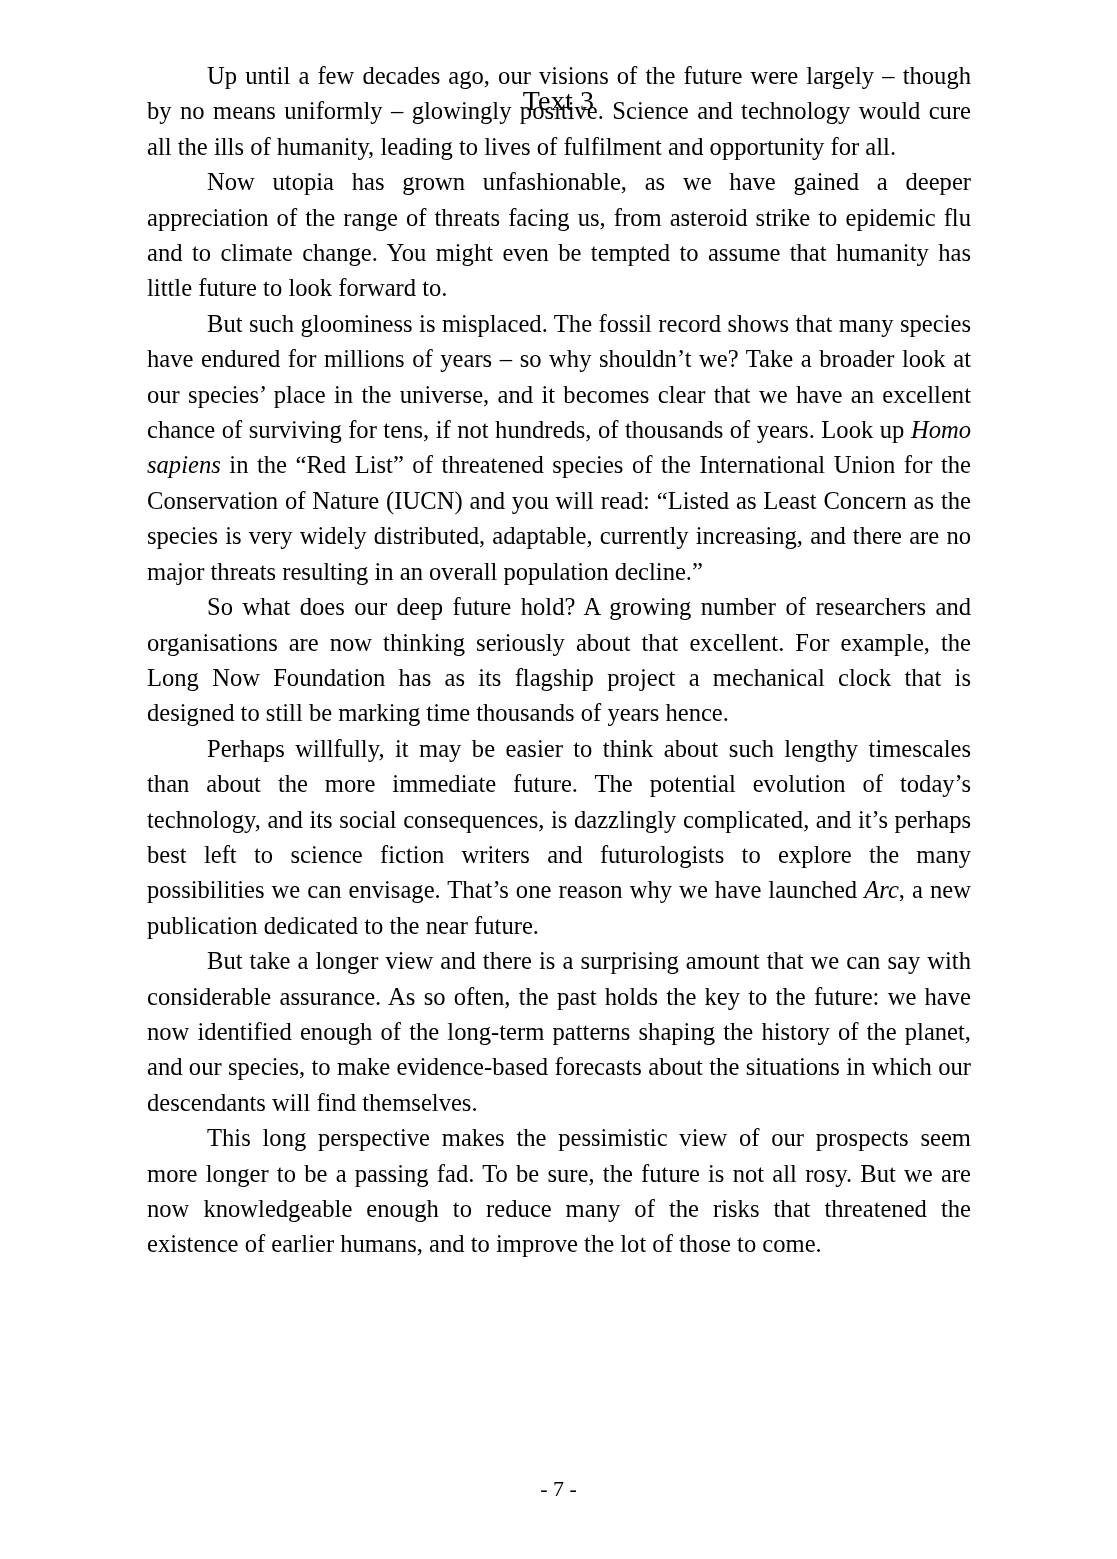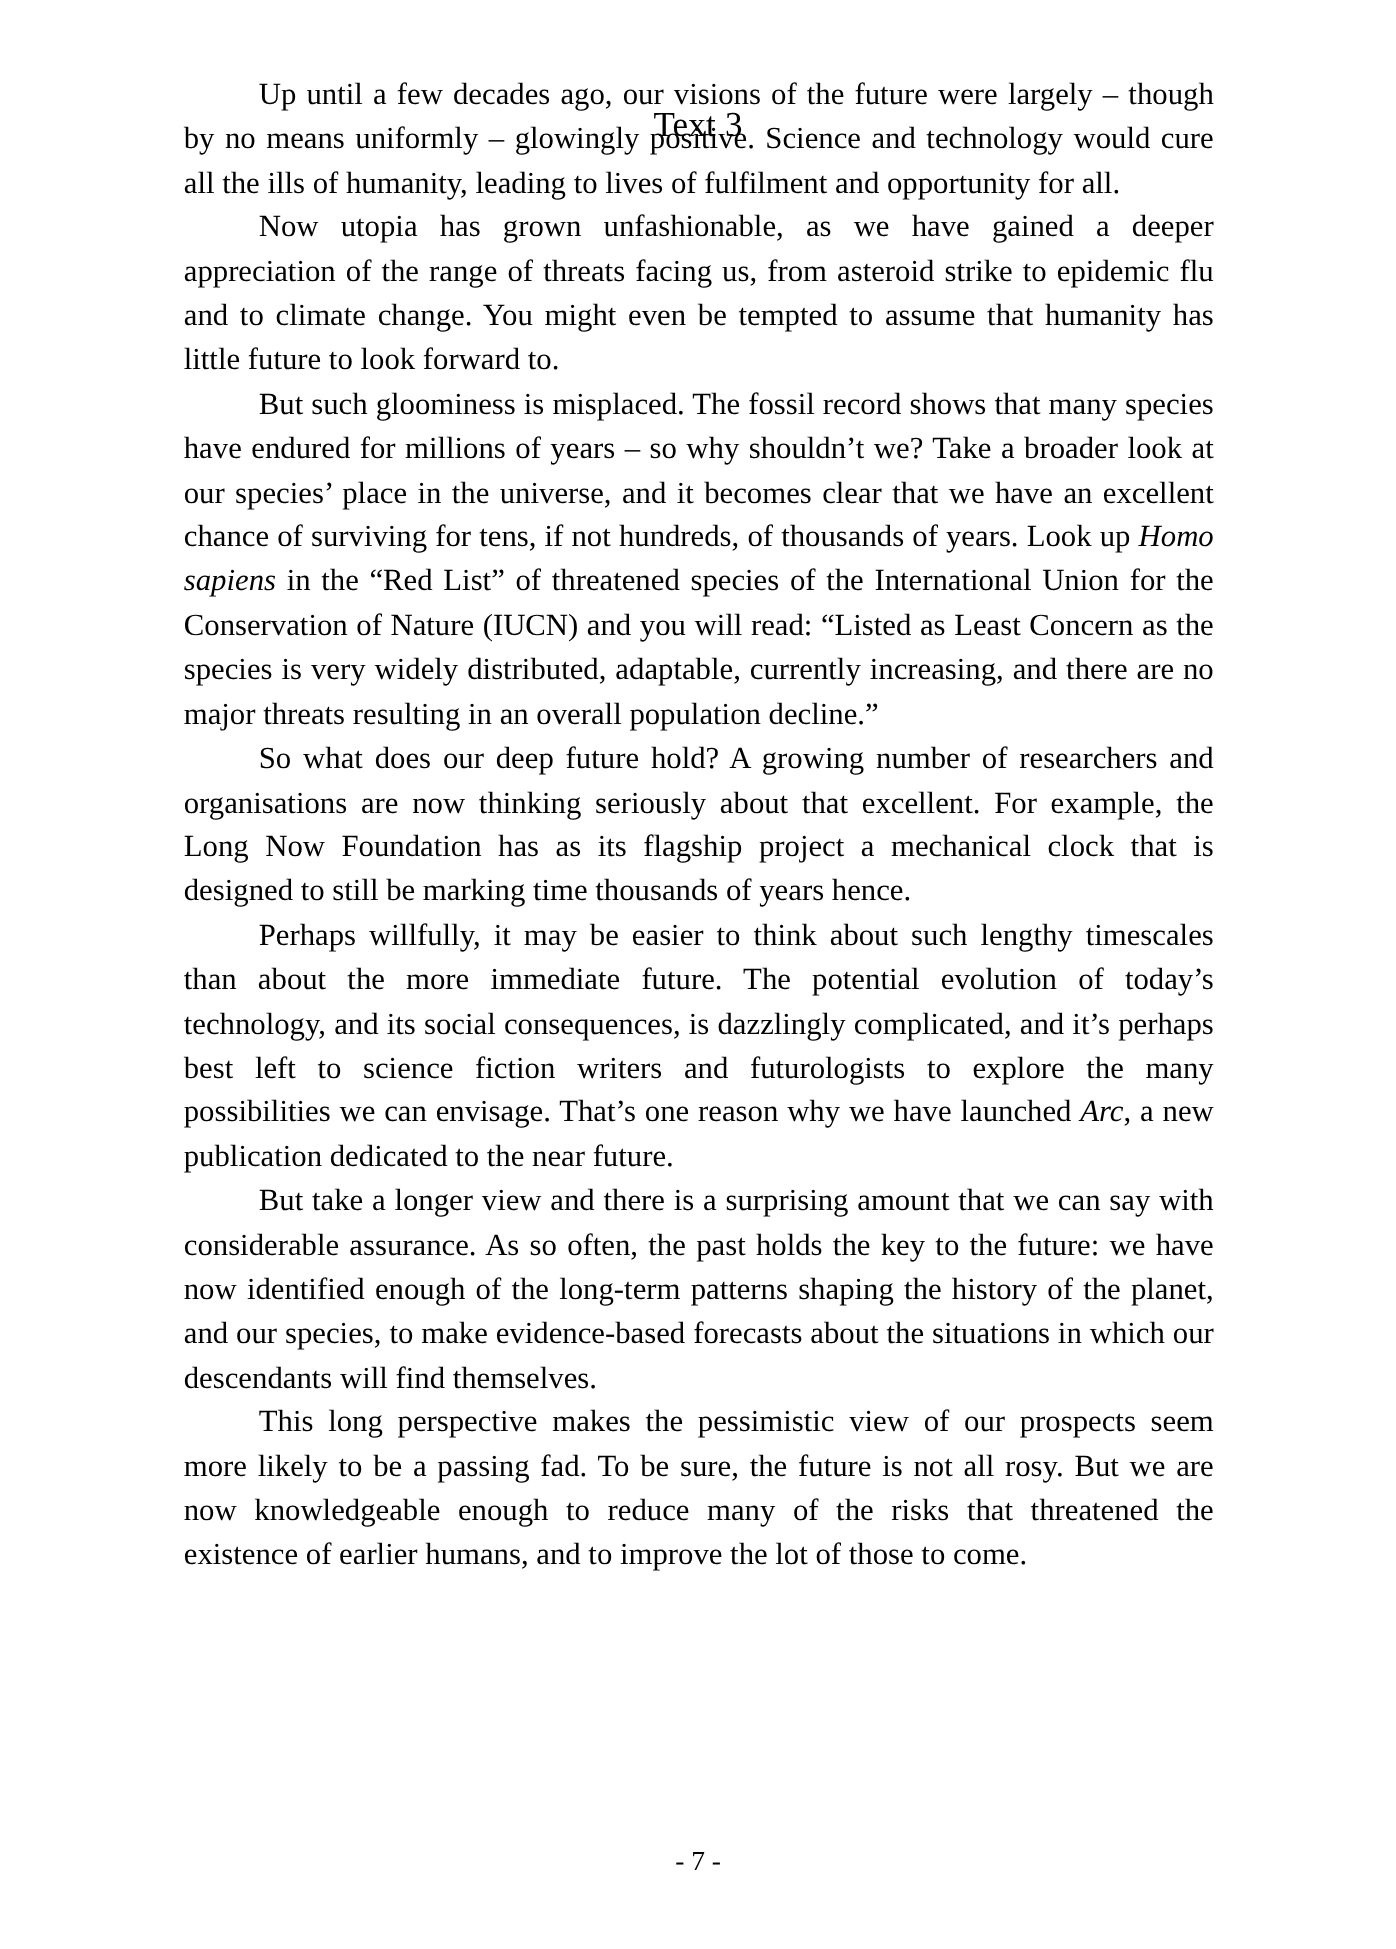--- a/index.html
+++ b/index.html
@@ -81,20 +81,20 @@
       <p class="para">Now utopia has grown unfashionable, as we have gained a deeper appreciation of the range of threats facing us, from asteroid strike to epidemic flu and to climate change. You might even be tempted to assume that humanity has little future to look forward to.</p>
 
       <p class="para"><span>But such gloominess is misplaced. The fossil record shows that many species have endured for millions of years – so why shouldn’t we? Take a broader look at our species’ place in the universe, and it becomes clear that we have an excellent chance of surviving for tens, if not hundreds, of thousands of years. Look up </span><i>Homo sapiens</i><span> in the “Red List” of threatened species of the International Union for the Conservation of Nature (IUCN) and you will read: “Listed as Least Concern as the species is very widely distributed, adaptable, currently increasing, and there are no major threats resulting in an overall population decline.”</span></p>
 
       <p class="para">So what does our deep future hold? A growing number of researchers and organisations are now thinking seriously about that excellent. For example, the Long Now Foundation has as its flagship project a mechanical clock that is designed to still be marking time thousands of years hence.</p>
 
       <p class="para"><span>Perhaps willfully, it may be easier to think about such lengthy timescales than about the more immediate future. The potential evolution of today’s technology, and its social consequences, is dazzlingly complicated, and it’s perhaps best left to science fiction writers and futurologists to explore the many possibilities we can envisage. That’s one reason why we have launched </span><i>Arc</i><span>, a new publication dedicated to the near future.</span></p>
 
       <p class="para">But take a longer view and there is a surprising amount that we can say with considerable assurance. As so often, the past holds the key to the future: we have now identified enough of the long-term patterns shaping the history of the planet, and our species, to make evidence-based forecasts about the situations in which our descendants will find themselves.</p>
 
-      <p class="para">This long perspective makes the pessimistic view of our prospects seem more likely to be a passing fad. To be sure, the future is not all rosy. But we are now knowledgeable enough to reduce many of the risks that threatened the existence of earlier humans, and to improve the lot of those to come.</p>
+      <p class="para">This long perspective makes the pessimistic view of our prospects seem more longer to be a passing fad. To be sure, the future is not all rosy. But we are now knowledgeable enough to reduce many of the risks that threatened the existence of earlier humans, and to improve the lot of those to come.</p>
 
     </div>
   </div>
 
   <div class="page-number">- 7 -</div>
 
 </div>
 
 </body></html>

